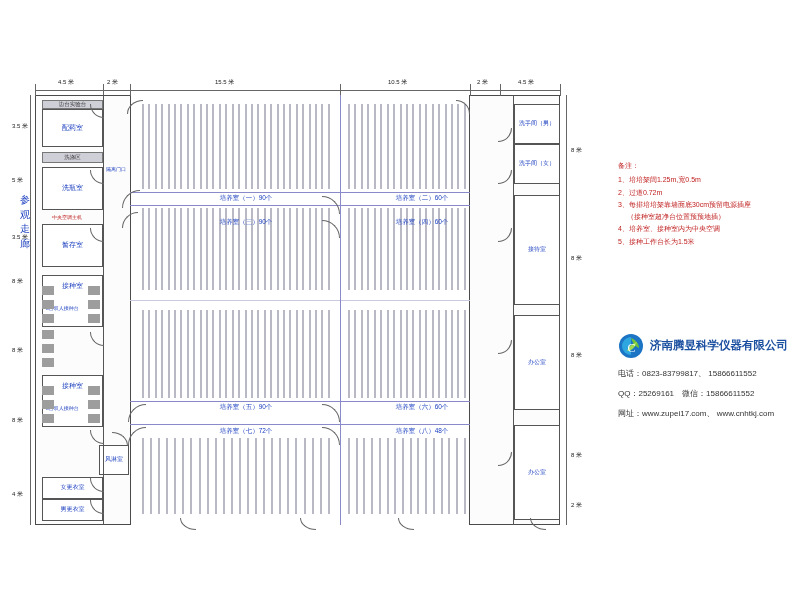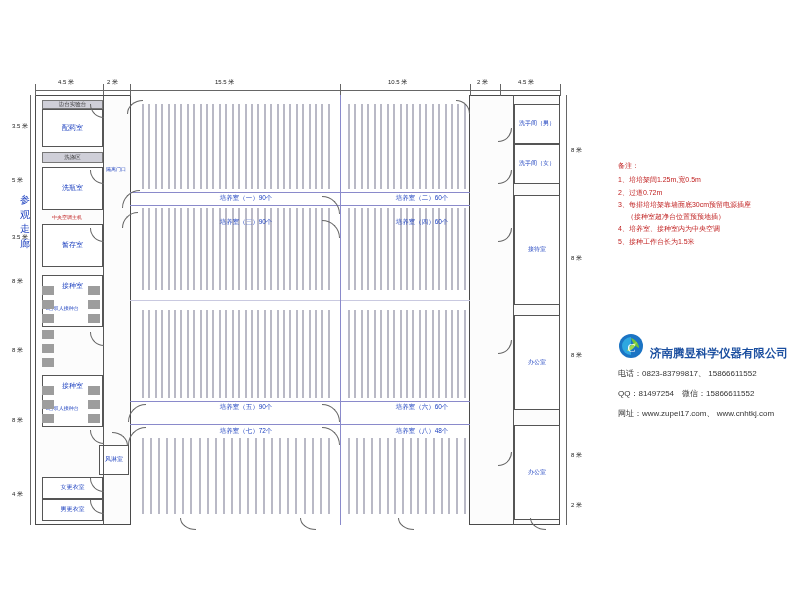--- a/index.html
+++ b/index.html
@@ -157,21 +157,21 @@
   #logo {
     position: absolute;
     left: 0px;
     top: 3px;
     width: 26px;
     height: 26px;
   }
   #company-name {
     position: absolute;
     left: 32px;
-    top: 16px;
+    top: 8px;
     font-size: 11.5px;
     font-weight: bold;
     color: #1b4fa0;
     white-space: nowrap;
   }
   .contact {
     position: absolute;
     left: 0px;
     font-size: 8px;
     color: #333;
@@ -550,17 +550,17 @@
       <svg width="26" height="26" viewBox="0 0 26 26" aria-hidden="true">
         <circle cx="13" cy="13" r="12" fill="#1b74c4"></circle>
         <path d="M4 13a9 9 0 0 1 9-9v18a9 9 0 0 1-9-9z" fill="#2ea7e0"></path>
         <path d="M13 5c5 2 8 6 8 10-3-1-6-4-8-10z" fill="#6ec33a"></path>
         <path d="M9 18c2-5 6-8 10-9-2 6-6 9-10 9z" fill="#9ed94f"></path>
         <text x="9.5" y="19" font-family="Liberation Serif, serif" font-size="12" fill="#ffffff">C</text>
       </svg>
     </div>
     <div id="company-name">济南腾昱科学仪器有限公司</div>
     <div class="contact" id="c1">电话：0823-83799817、 15866611552</div>
-    <div class="contact" id="c2">QQ：81497254　微信：15866611552</div>
+    <div class="contact" id="c2">QQ：25269161　微信：15866611552</div>
     <div class="contact" id="c3">网址：www.zupei17.com、 www.cnhtkj.com</div>
   </div>
 
 </div>
 
 </body></html>

